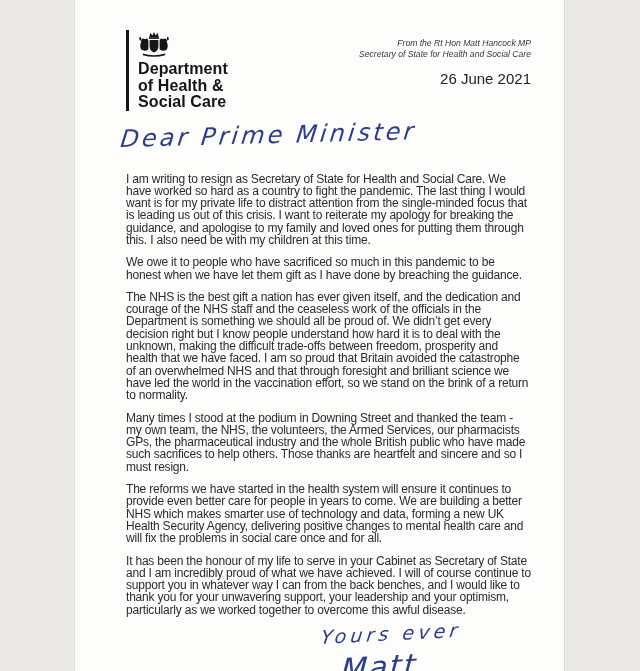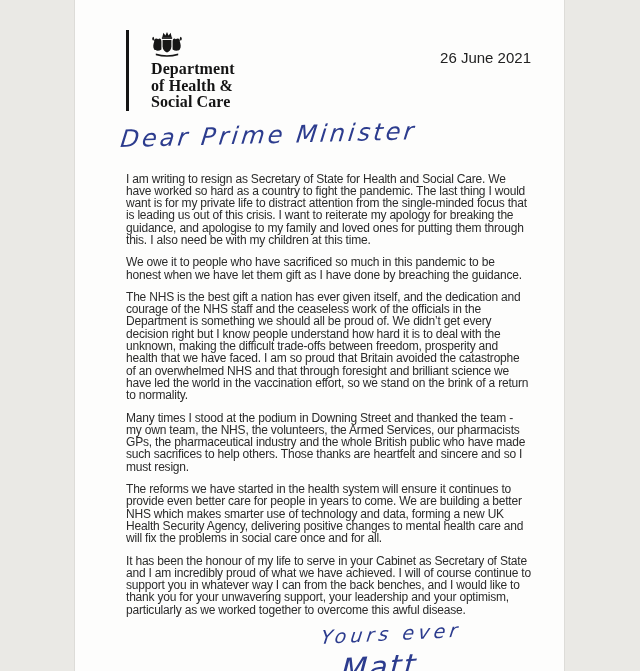--- a/index.html
+++ b/index.html
@@ -12,21 +12,21 @@
   }
   .paper{
     position:absolute;left:74px;top:0;width:491px;height:671px;
     background:#fdfdfc;
     border-left:1px solid #dddcd8;border-right:1px solid #dddcd8;
     box-sizing:border-box;
     padding:26px 33px 0 51px;
   }
   
   .letterhead{display:flex;justify-content:space-between;align-items:flex-start;}
-  .logo{border-left:3px solid #141414;padding-left:22px;margin-top:4px;font-family:Liberation Serif, serif;}
+  .logo{border-left:3px solid #141414;padding-left:9px;margin-top:4px;}
   .crest{display:block;margin-bottom:3px;}
   .logo-line{font-size:16px;line-height:16.5px;font-weight:600;color:#141414;letter-spacing:.1px;}
   .sender{text-align:right;margin-top:12px;font-size:8.6px;line-height:10.5px;color:#3a3a3a;}
   .sender .ital{font-style:italic;}
   .sender .grp{margin-bottom:12px;}
   .sender .date{font-size:15px;font-style:normal;color:#222;margin-top:15px;}
   
   .hand{
     color:#2c3c8e;
     font-style:italic;
@@ -78,20 +78,24 @@
         <path d="M14.5 12 H25.5 V20 C25.5 24 22.5 26.5 20 27.5 C17.5 26.5 14.5 24 14.5 20 Z" fill="#161616"></path>
 
         <path d="M6 29 Q20 33 34 29 L34 31 Q20 35 6 31 Z" fill="#161616"></path>
       </svg>
       <div class="logo-line">Department</div>
       <div class="logo-line">of Health &amp;</div>
       <div class="logo-line">Social Care</div>
     </div>
 
     <div class="sender">
+      <div class="grp">
+        <div class="ital">From the Rt Hon Matt Hancock MP</div>
+        <div class="ital">Secretary of State for Health and Social Care</div>
+      </div>
       <div class="date">26 June 2021</div>
     </div>
   </div>
 
   <div class="hand salutation">Dear Prime Minister</div>
 
   <div class="body-text">
     <p>I am writing to resign as Secretary of State for Health and Social Care. We have worked so hard as a country to fight the pandemic. The last thing I would want is for my private life to distract attention from the single-minded focus that is leading us out of this crisis. I want to reiterate my apology for breaking the guidance, and apologise to my family and loved ones for putting them through this. I also need be with my children at this time.</p>
     <p>We owe it to people who have sacrificed so much in this pandemic to be honest when we have let them gift as I have done by breaching the guidance.</p>
     <p>The NHS is the best gift a nation has ever given itself, and the dedication and courage of the NHS staff and the ceaseless work of the officials in the Department is something we should all be proud of.  We didn’t get every decision right but I know people understand how hard it is to deal with the unknown, making the difficult trade-offs between freedom, prosperity and health that we have faced. I am so proud that Britain avoided the catastrophe of an overwhelmed NHS and that through foresight and brilliant science we have led the world in the vaccination effort, so we stand on the brink of a return to normality.</p>

